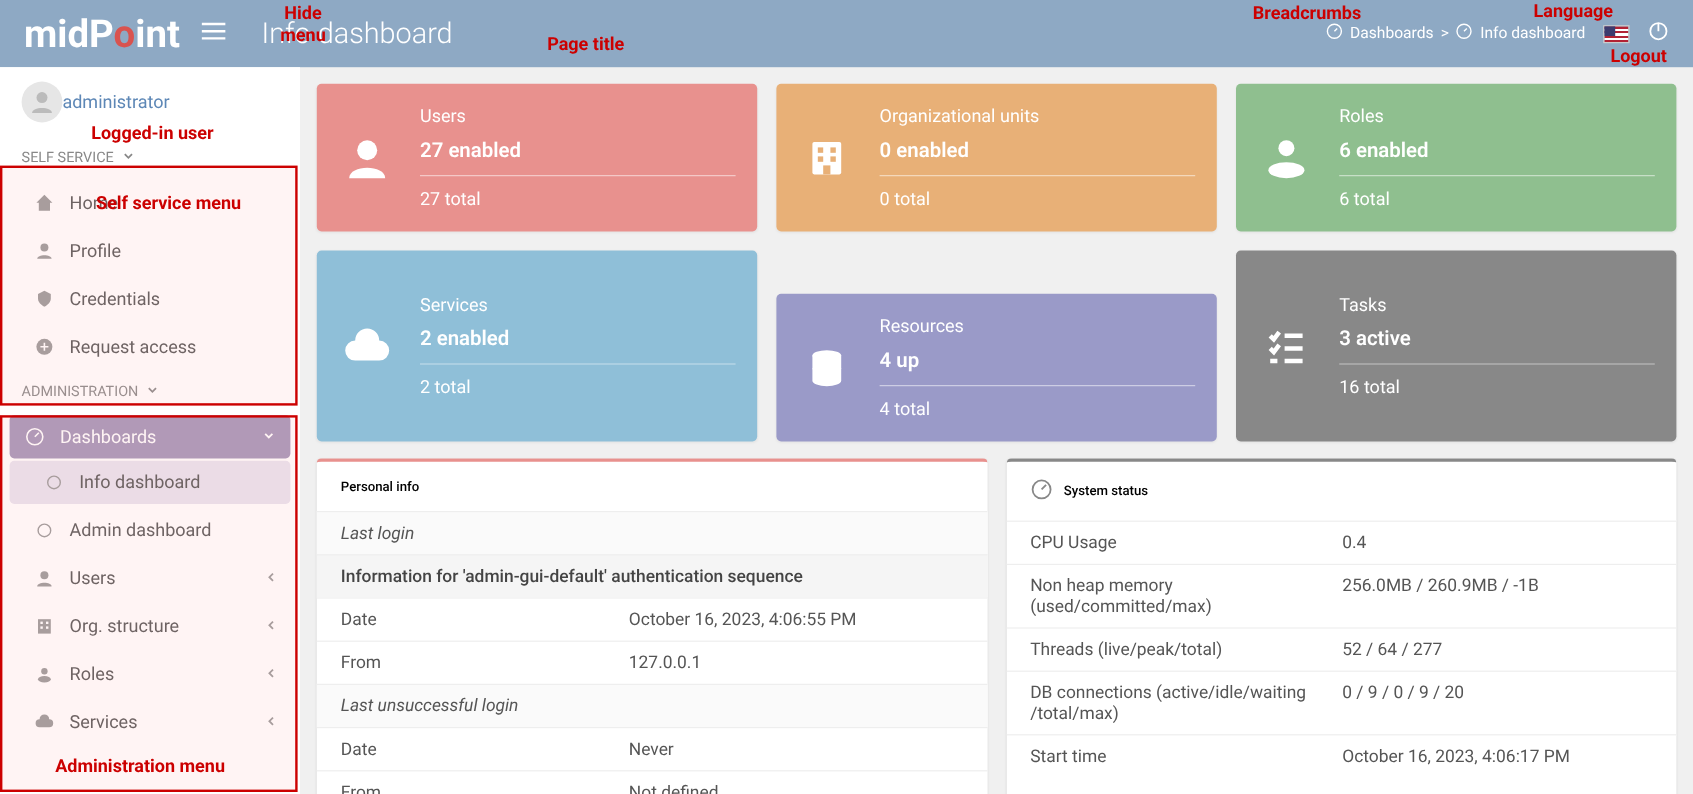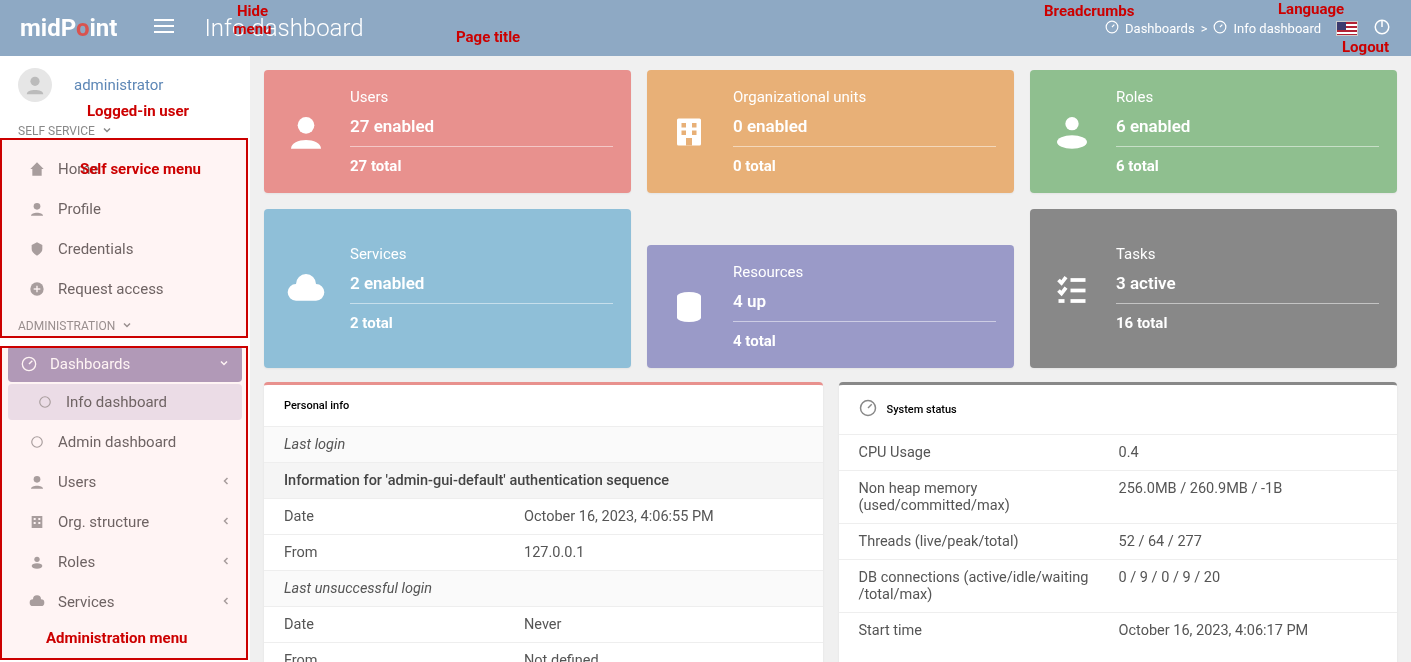--- a/index.html
+++ b/index.html
@@ -1,52 +1,52 @@
 <!DOCTYPE html>
 <html><head>
 <meta charset="utf-8">
 <style>
 * { margin: 0; padding: 0; box-sizing: border-box; font-family: -apple-system, BlinkMacSystemFont, "Segoe UI", Roboto, sans-serif; }
 body { background: #f0f0f0; width: 1411px; height: 662px; overflow: hidden; position: relative; }
 
 .topbar { height: 56px; background: #8ea9c4; display: flex; align-items: center; padding: 0 20px; color: white; }
-.logo { font-size: 24px; font-weight: bold; margin-right: 27px; }
+.logo { font-size: 32px; font-weight: bold; margin-right: 8px; }
 .logo .dot { color: #d9534f; }
 .hamburger { margin-left: 10px; margin-right: 30px; cursor: pointer; }
 .hamburger svg { stroke: white; }
 .page-title { font-size: 24px; font-weight: 300; }
 .top-right { margin-left: auto; display: flex; align-items: center; gap: 15px; font-size: 13px; }
 .breadcrumbs { display: flex; align-items: center; gap: 6px; }
 .flag { width: 22px; height: 15px; background: linear-gradient(to bottom, #b22234 0%, #b22234 15%, white 15%, white 30%, #b22234 30%, #b22234 45%, white 45%, white 60%, #b22234 60%, #b22234 75%, white 75%, white 90%, #b22234 90%); position: relative; border: 1px solid #ccc;}
 .flag::before { content:""; position:absolute; top:0; left:0; width:9px; height:8px; background:#3c3b6e;}
 .power-icon { cursor: pointer; }
 
 .container { display: flex; height: calc(100% - 56px); }
 
 .sidebar { width: 250px; background: white; overflow-y: auto; }
-.user-info { padding: 12px 18px; display: flex; align-items: center; gap: 22px; }
+.user-info { padding: 12px 18px; display: flex; align-items: center; gap: 0; }
 .avatar { width: 34px; height: 34px; border-radius: 50%; background: #e6e6e6; display:flex; align-items:center; justify-content:center; }
 .user-name { color: #5d87b6; font-size: 15px; }
 .section-header { padding: 10px 18px; font-size: 12px; color: #888; text-transform: uppercase; display: flex; align-items: flex-start; gap: 6px; cursor: pointer; }
 .menu-item { padding: 11px 18px 11px 28px; display: flex; align-items: center; gap: 12px; color: #555; font-size: 15px; cursor: pointer; }
 .menu-item.active { background: #a495b8; color: white; border-radius: 4px; margin: 2px 8px; padding: 9px 12px;}
 .menu-item.sub-active { background: #e8e3ef; border-radius: 4px; margin: 2px 8px; padding: 9px 12px;}
 .menu-item.sub { padding-left: 28px; }
 .chevron { margin-left: auto; }
 .mi-icon { width: 18px; display: inline-flex; justify-content: center; color: #999; }
 .menu-item.active .mi-icon { color: white;}
 
 .content { flex: 1; padding: 14px; overflow-y: auto; }
 .cards { display: grid; grid-template-columns: repeat(3, 1fr); gap: 16px; margin-bottom: 14px; }
 .card { border-radius: 4px; padding: 18px; color: white; display: flex; align-items: center; gap: 20px; box-shadow: 0 1px 2px rgba(0,0,0,0.05);}
 .card-icon { width: 48px; height: 48px; display:flex; align-items:center; justify-content:center; }
 .card-body { flex: 1; }
 .card-title { font-size: 15px; margin-bottom: 10px; font-weight: 400; }
 .card-main { font-size: 17px; font-weight: 600; padding-bottom: 10px; border-bottom: 1px solid rgba(255,255,255,0.5); }
-.card-sub { font-size: 15px; padding-top: 10px; font-weight: bold; }
+.card-sub { font-size: 15px; padding-top: 10px; }
 .c-users { background: #e8918e; }
 .c-org { background: #e8b077; }
 .c-roles { background: #8fbf8f; }
 .c-services { background: #8fbfd8; }
 .c-resources { background: #9a9ac8; margin-top: 36px; }
 .c-tasks { background: #888; }
 
 .panels { display: grid; grid-template-columns: 1fr 1fr; gap: 16px; }
 .panel { background: white; border-radius: 4px; box-shadow: 0 1px 2px rgba(0,0,0,0.08); border-top: 3px solid transparent; }
 .panel.pi { border-top-color: #e8918e; }
@@ -389,18 +389,18 @@
       </div>
     </div>
   </div>
 </div>
 
 <div class="annot" style="top:2px; left:225px; text-align:center; width:55px;">Hide menu</div>
 <div class="annot" style="top:28px; left:456px;">Page title</div>
 <div class="annot" style="top:2px; left:1044px;">Breadcrumbs</div>
 <div class="annot" style="top:0px; left:1278px;">Language</div>
 <div class="annot" style="top:38px; left:1342px;">Logout</div>
-<div class="annot" style="top:102px; left:87px;text-align:center;">Logged-in user</div>
+<div class="annot" style="top:102px; left:76px;text-align:center;">Logged-in user</div>
 <div class="annot" style="top:160px; left:80px;">Self service menu</div>
 <div class="annot" style="top:629px; left:46px;">Administration menu</div>
 
 <div class="annot-box" style="top:138px; left:0px; width:248px; height:200px;"></div>
 <div class="annot-box" style="top:346px; left:0px; width:248px; height:314px;"></div>
 
 </body></html>

